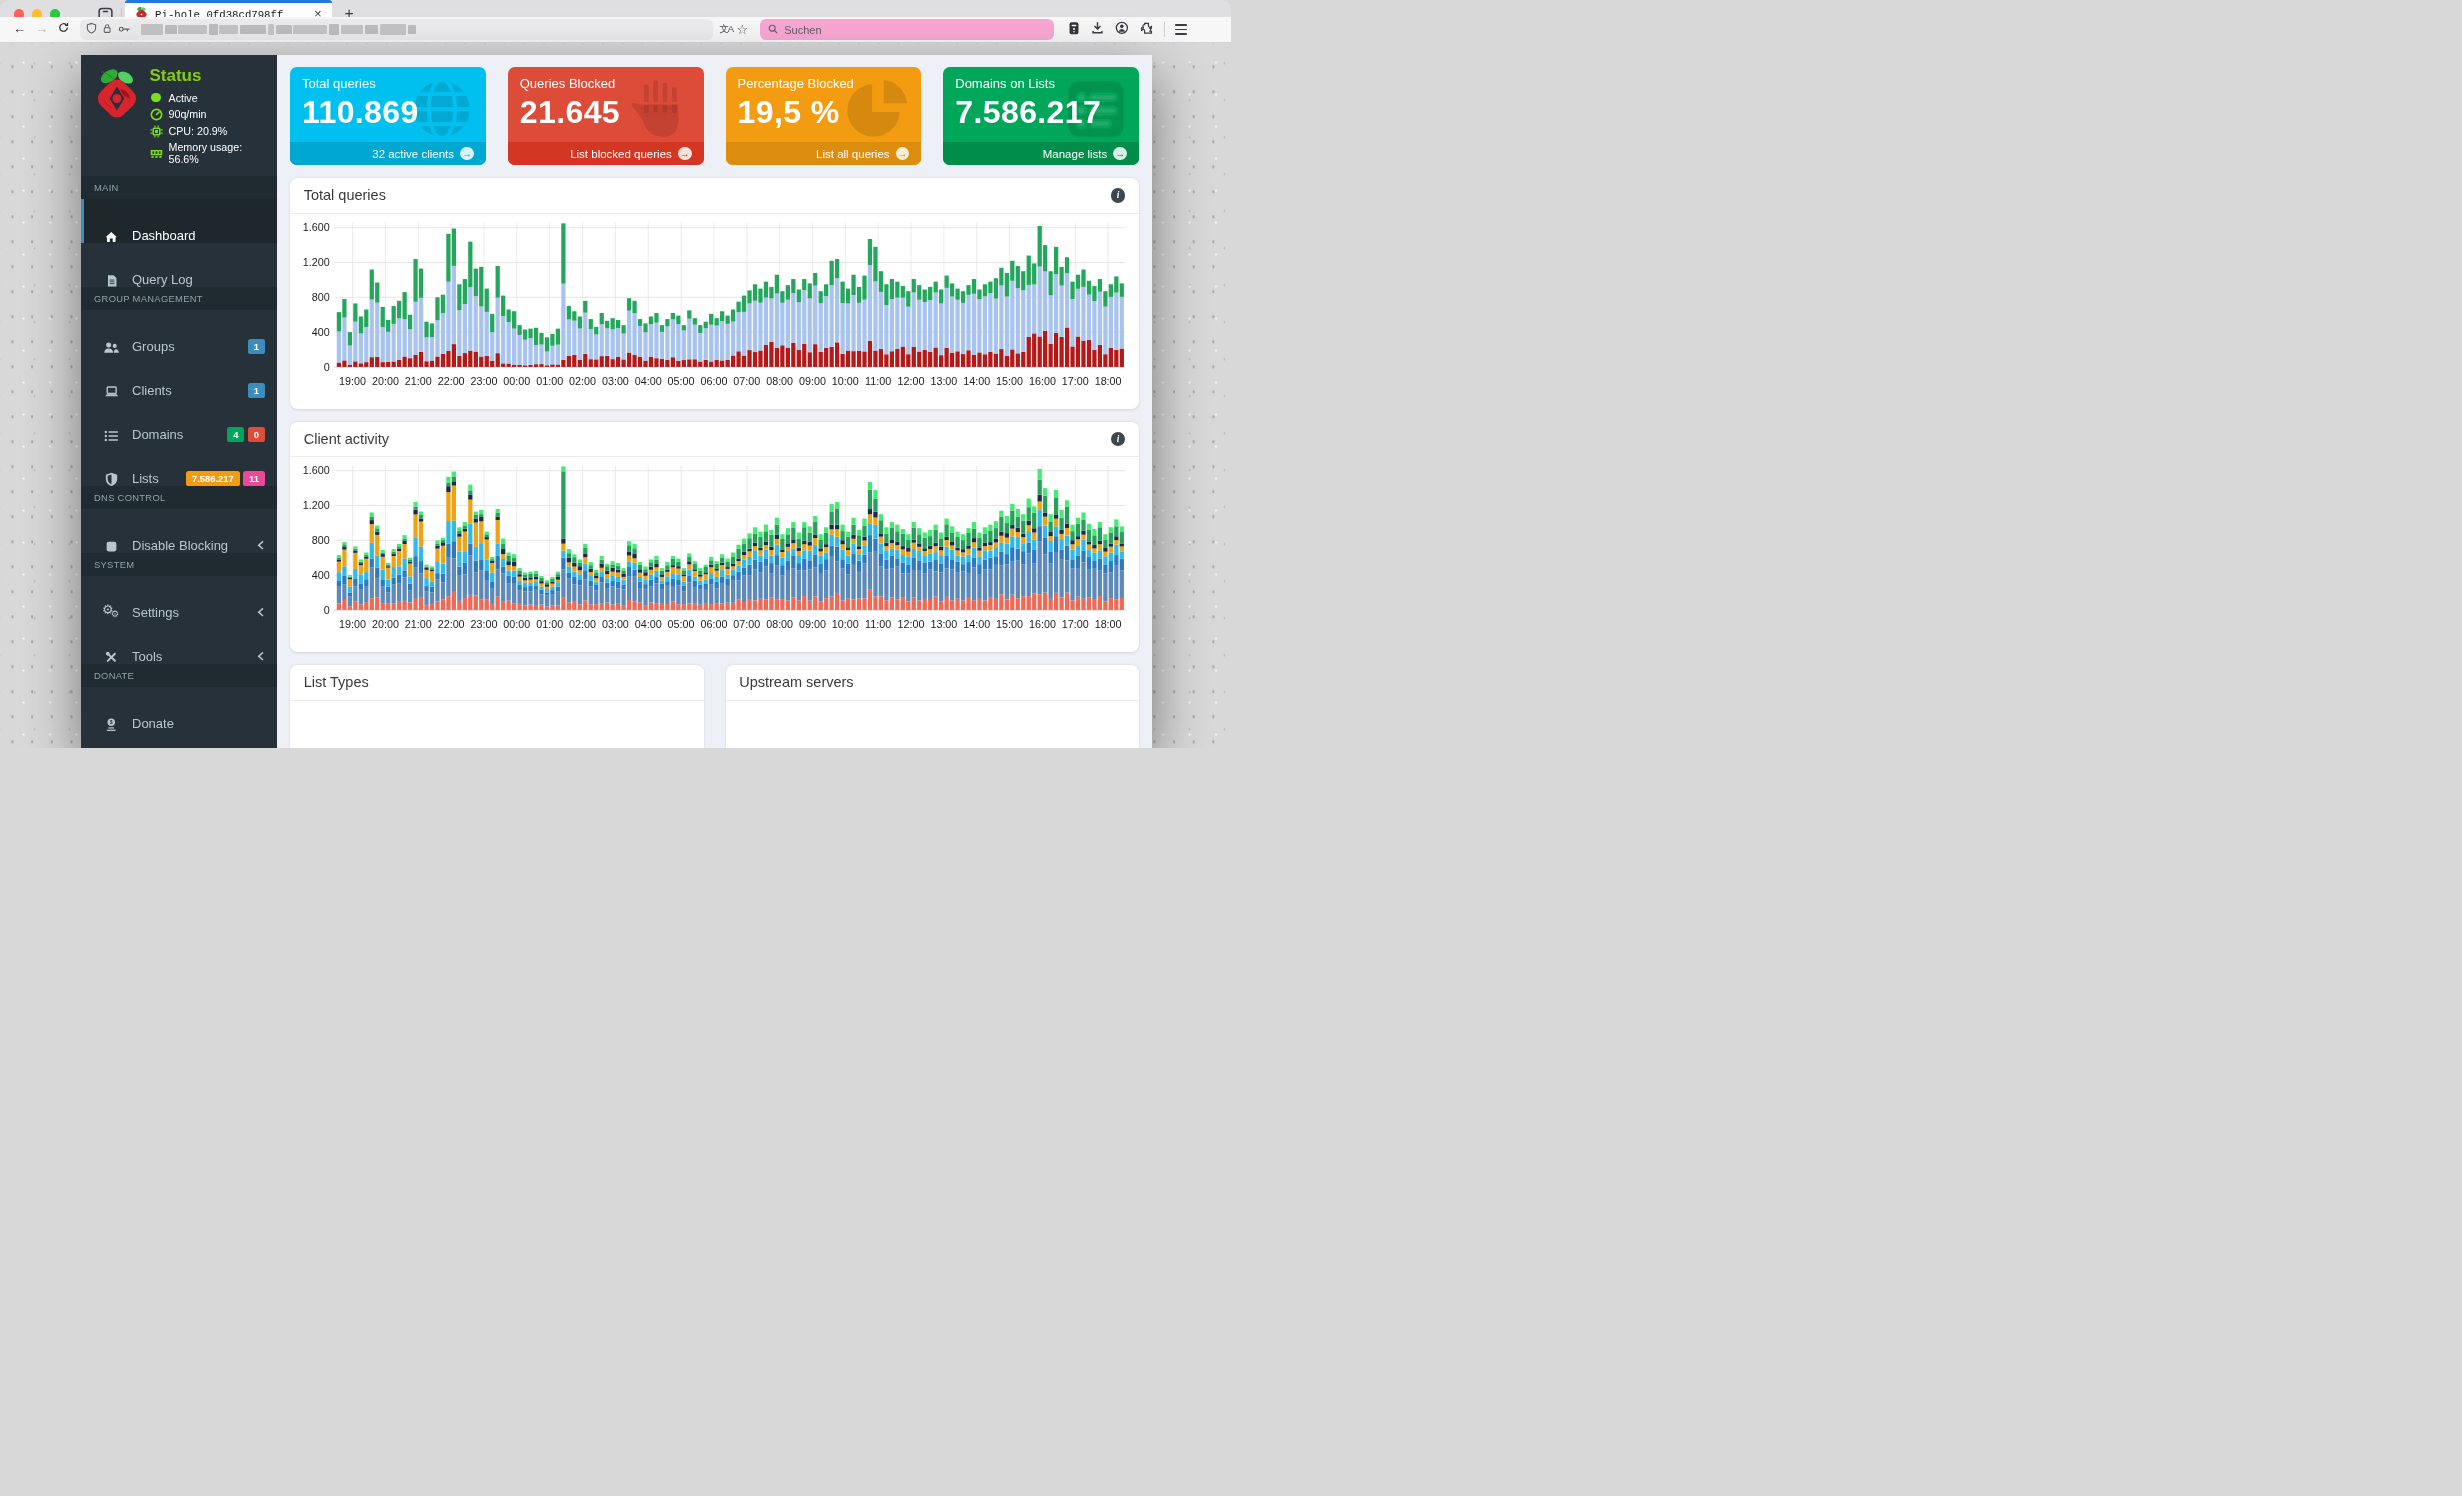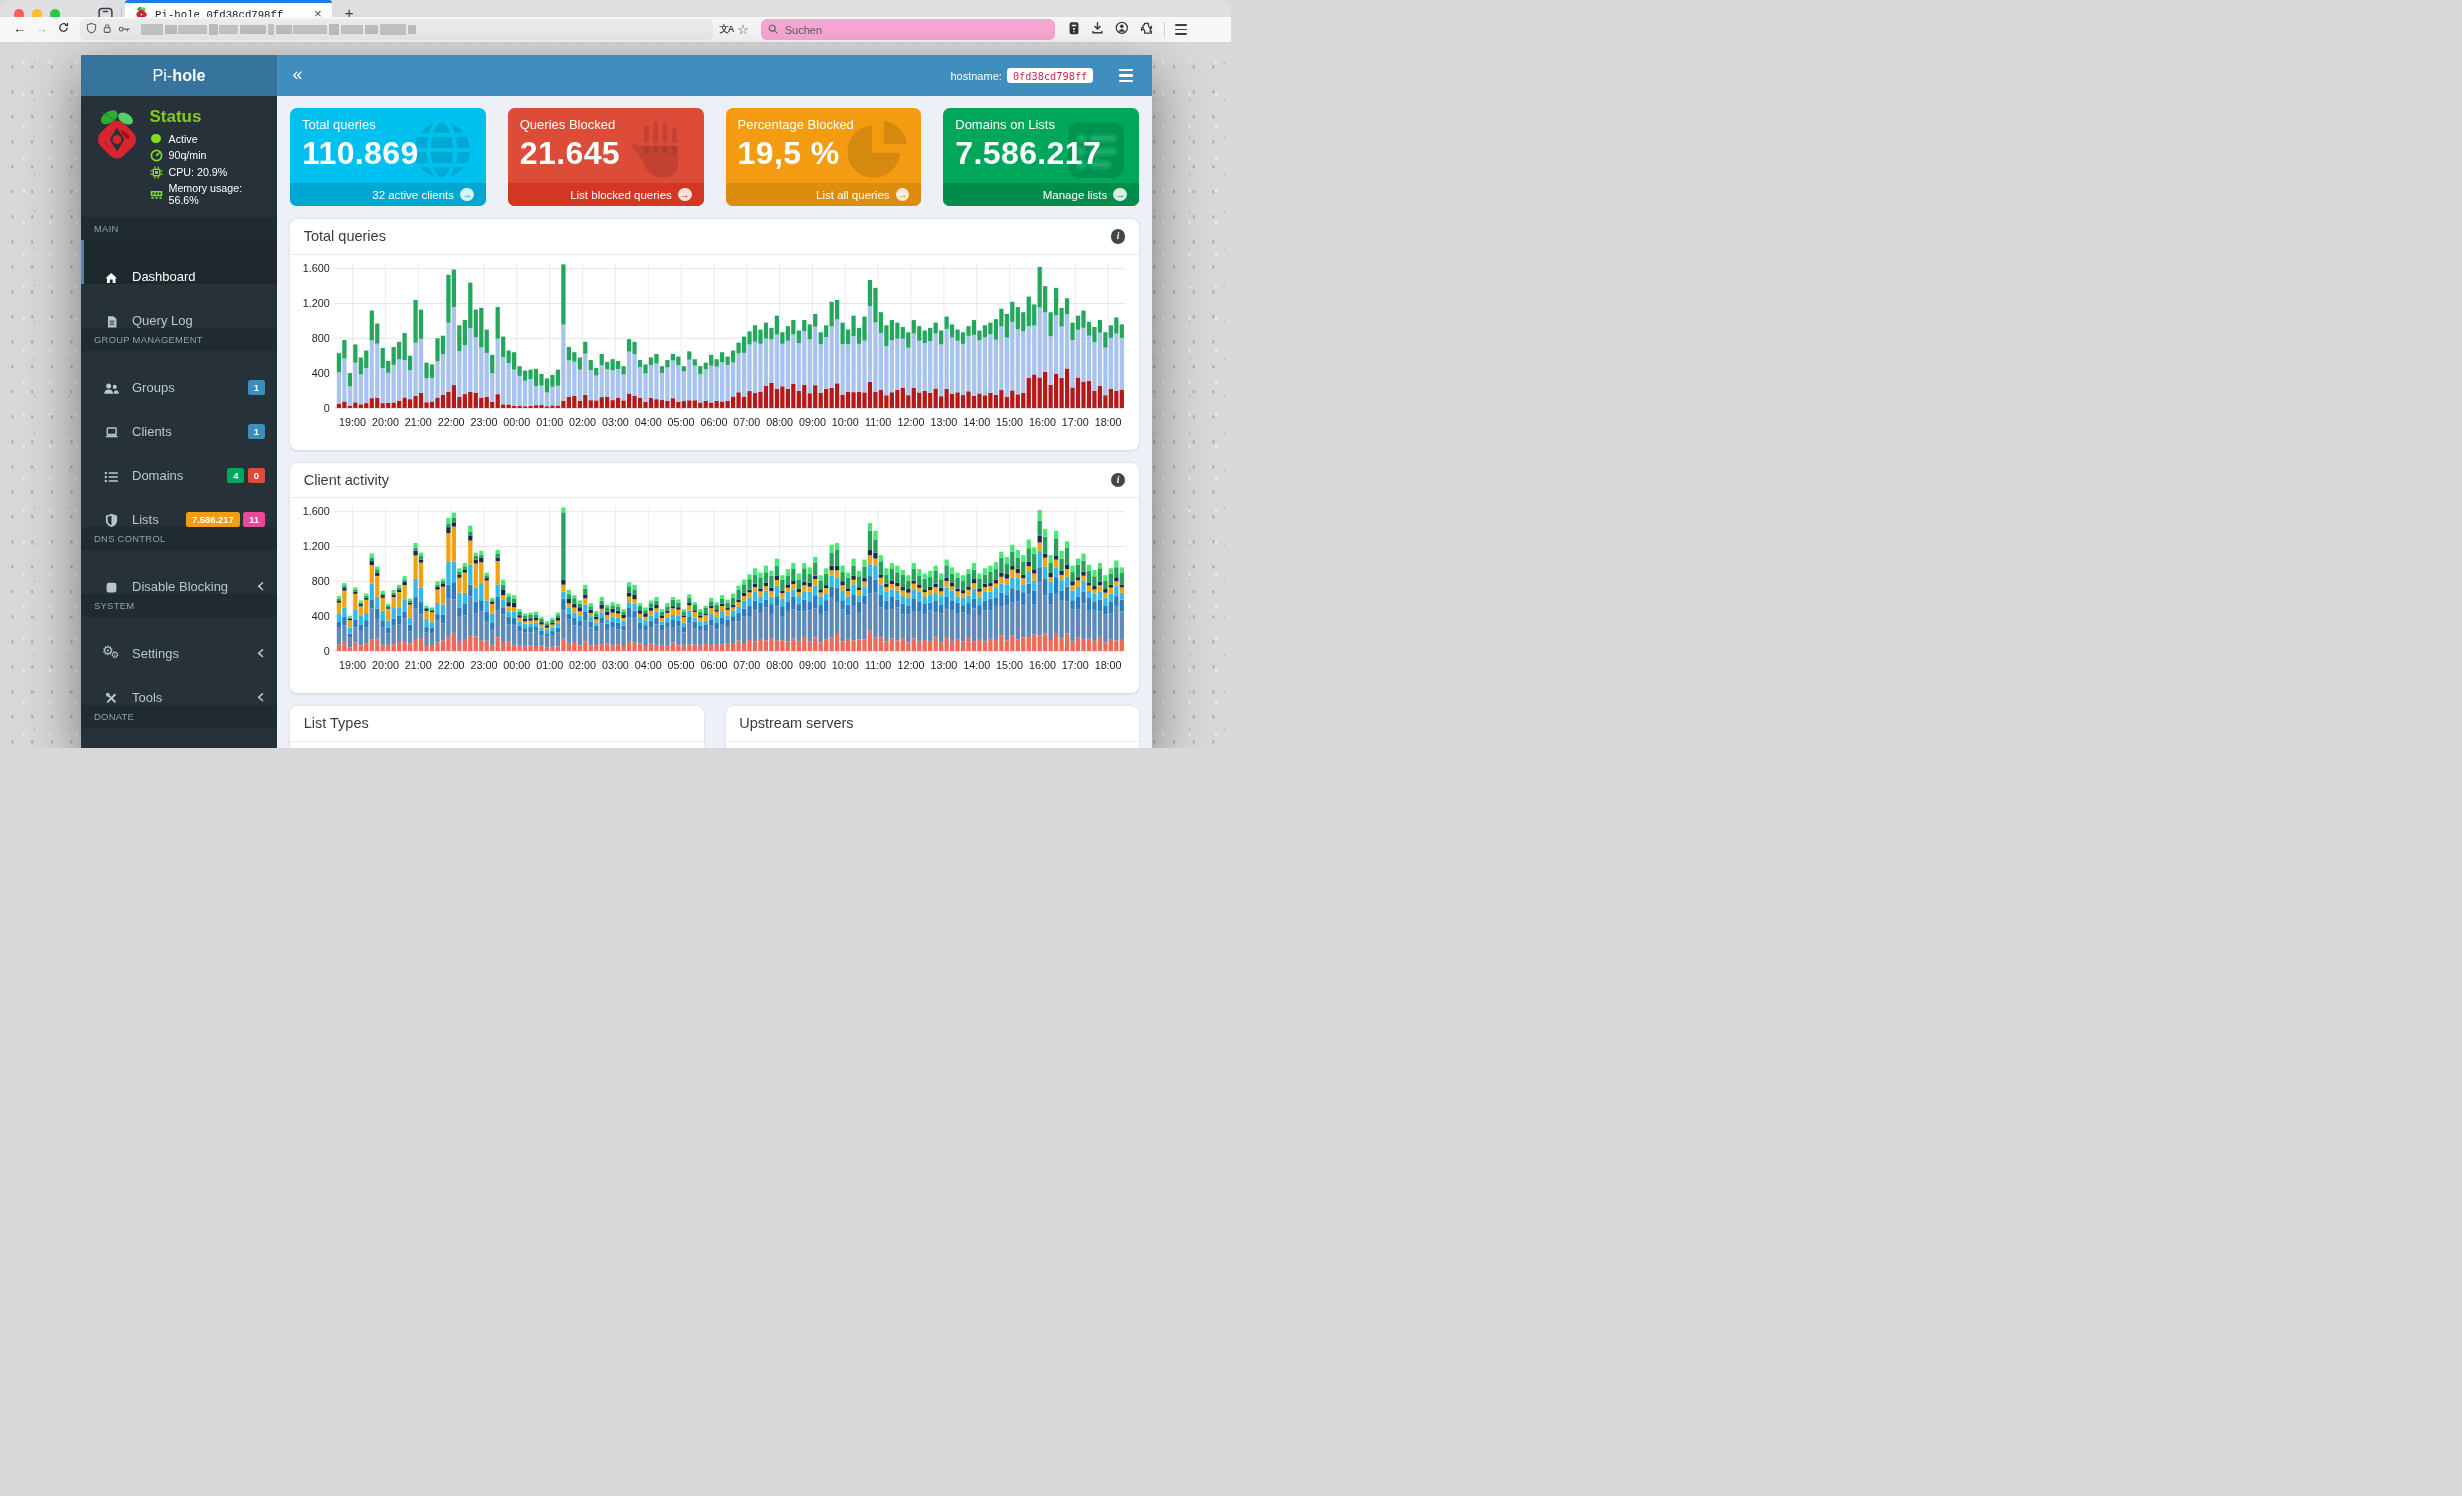--- a/index.html
+++ b/index.html
@@ -26,21 +26,21 @@
   .tabtitle{font-size:10.7px;color:#15141a;flex:1;margin-left:6.8px;white-space:nowrap;overflow:hidden;}
   .tabclose{font-size:13px;color:#444;padding:0 3.4px;cursor:default;}
   .newtab{position:absolute;left:338px;top:2.6px;width:22px;height:22px;text-align:center;line-height:22px;font-size:15.4px;color:#39393f;}
   .toolbar{position:relative;height:26px;background:#f7f7f8;border-bottom:0.9px solid #d4d4d9;display:flex;align-items:center;padding:0 8.5px;}
   .navbtn{width:22px;height:20.5px;text-align:center;line-height:20.5px;font-size:13px;color:#27272c;}
   .navbtn.disabled{color:#b4b4bb;}
   .urlbar{display:flex;align-items:center;height:20.5px;background:#ececee;border-radius:6px;margin-left:5.1px;width:633px;padding:0 6.8px;gap:5.1px;}
   .redacted{display:flex;align-items:center;gap:1.7px;margin-left:5.1px;}
   .redacted span{display:inline-block;background:#c4c4c6;border-radius:0.9px;}
   .tr-icons{display:flex;align-items:center;gap:3.4px;margin-left:6.8px;color:#4a4a52;}
-  .translate{font-size:9.4px;font-weight:bold;letter-spacing:-0.9px;}
+  .translate{font-size:9.4px;font-weight:normal;letter-spacing:-0.9px;}
   .star{font-size:13px;}
   .searchbox{display:flex;align-items:center;height:20.5px;width:294px;background:#f9a8d4;border-radius:6px;margin-left:12px;padding:0 7.7px;gap:6px;color:#5d5d66;}
   .searchtext{font-size:11px;color:#5d5d66;}
   .tbicons{display:flex;align-items:center;gap:11px;margin-left:13.7px;color:#3c3c42;}
   .tbsep{width:0.9px;height:15.4px;background:#cfcfd4;margin-left:11px;}
   .burger{margin-left:10.3px;display:flex;flex-direction:column;gap:2.6px;}
   .burger i{display:block;width:12px;height:1.7px;background:#3c3c42;border-radius:0.9px;}
 
   
   .ph{position:absolute;left:81px;top:55px;width:1071px;bottom:0;box-shadow:0 19px 51px rgba(0,0,0,.45);display:flex;flex-direction:column;}
@@ -219,37 +219,20 @@
       <span class="tbsep"></span>
       <span class="burger">
           <i></i>
           <i></i>
           <i></i>
         </span>
     </div>
   </div>
 
   <div class="ph">
-    <div class="ph-header">
-      <div class="brand">
-        <span>Pi-</span>
-          <b>hole</b>
-      </div>
-      <div class="ph-nav">
-        <span class="collapse">«</span>
-        <span class="nav-spacer"></span>
-        <span class="hostlabel">hostname:</span>
-        <span class="hostpill">0fd38cd798ff</span>
-        <span class="ph-burger">
-            <i></i>
-            <i></i>
-            <i></i>
-          </span>
-      </div>
-    </div>
     <div class="ph-body">
       <div class="sidebar">
         <div class="status">
           <span>
             <svg width="48" height="53" viewBox="0 0 56 62">
                 <ellipse cx="19" cy="12" rx="11" ry="6.5" transform="rotate(-33 19 12)" fill="#2faa35"></ellipse>
                 <path d="M10 6 Q19 10 26 17" stroke="#1d7d24" stroke-width="1" fill="none"></path>
                 <ellipse cx="38" cy="13.5" rx="9.5" ry="6" transform="rotate(31 38 13.5)" fill="#54d063"></ellipse>
                 <rect x="9" y="19" width="38" height="38" rx="11" transform="rotate(45 28 38)" fill="#d8242c"></rect>
                 <path d="M13 38 a15 15 0 0 0 11 11 a12 12 0 0 1 -11 -11z" fill="#9c1219"></path>

